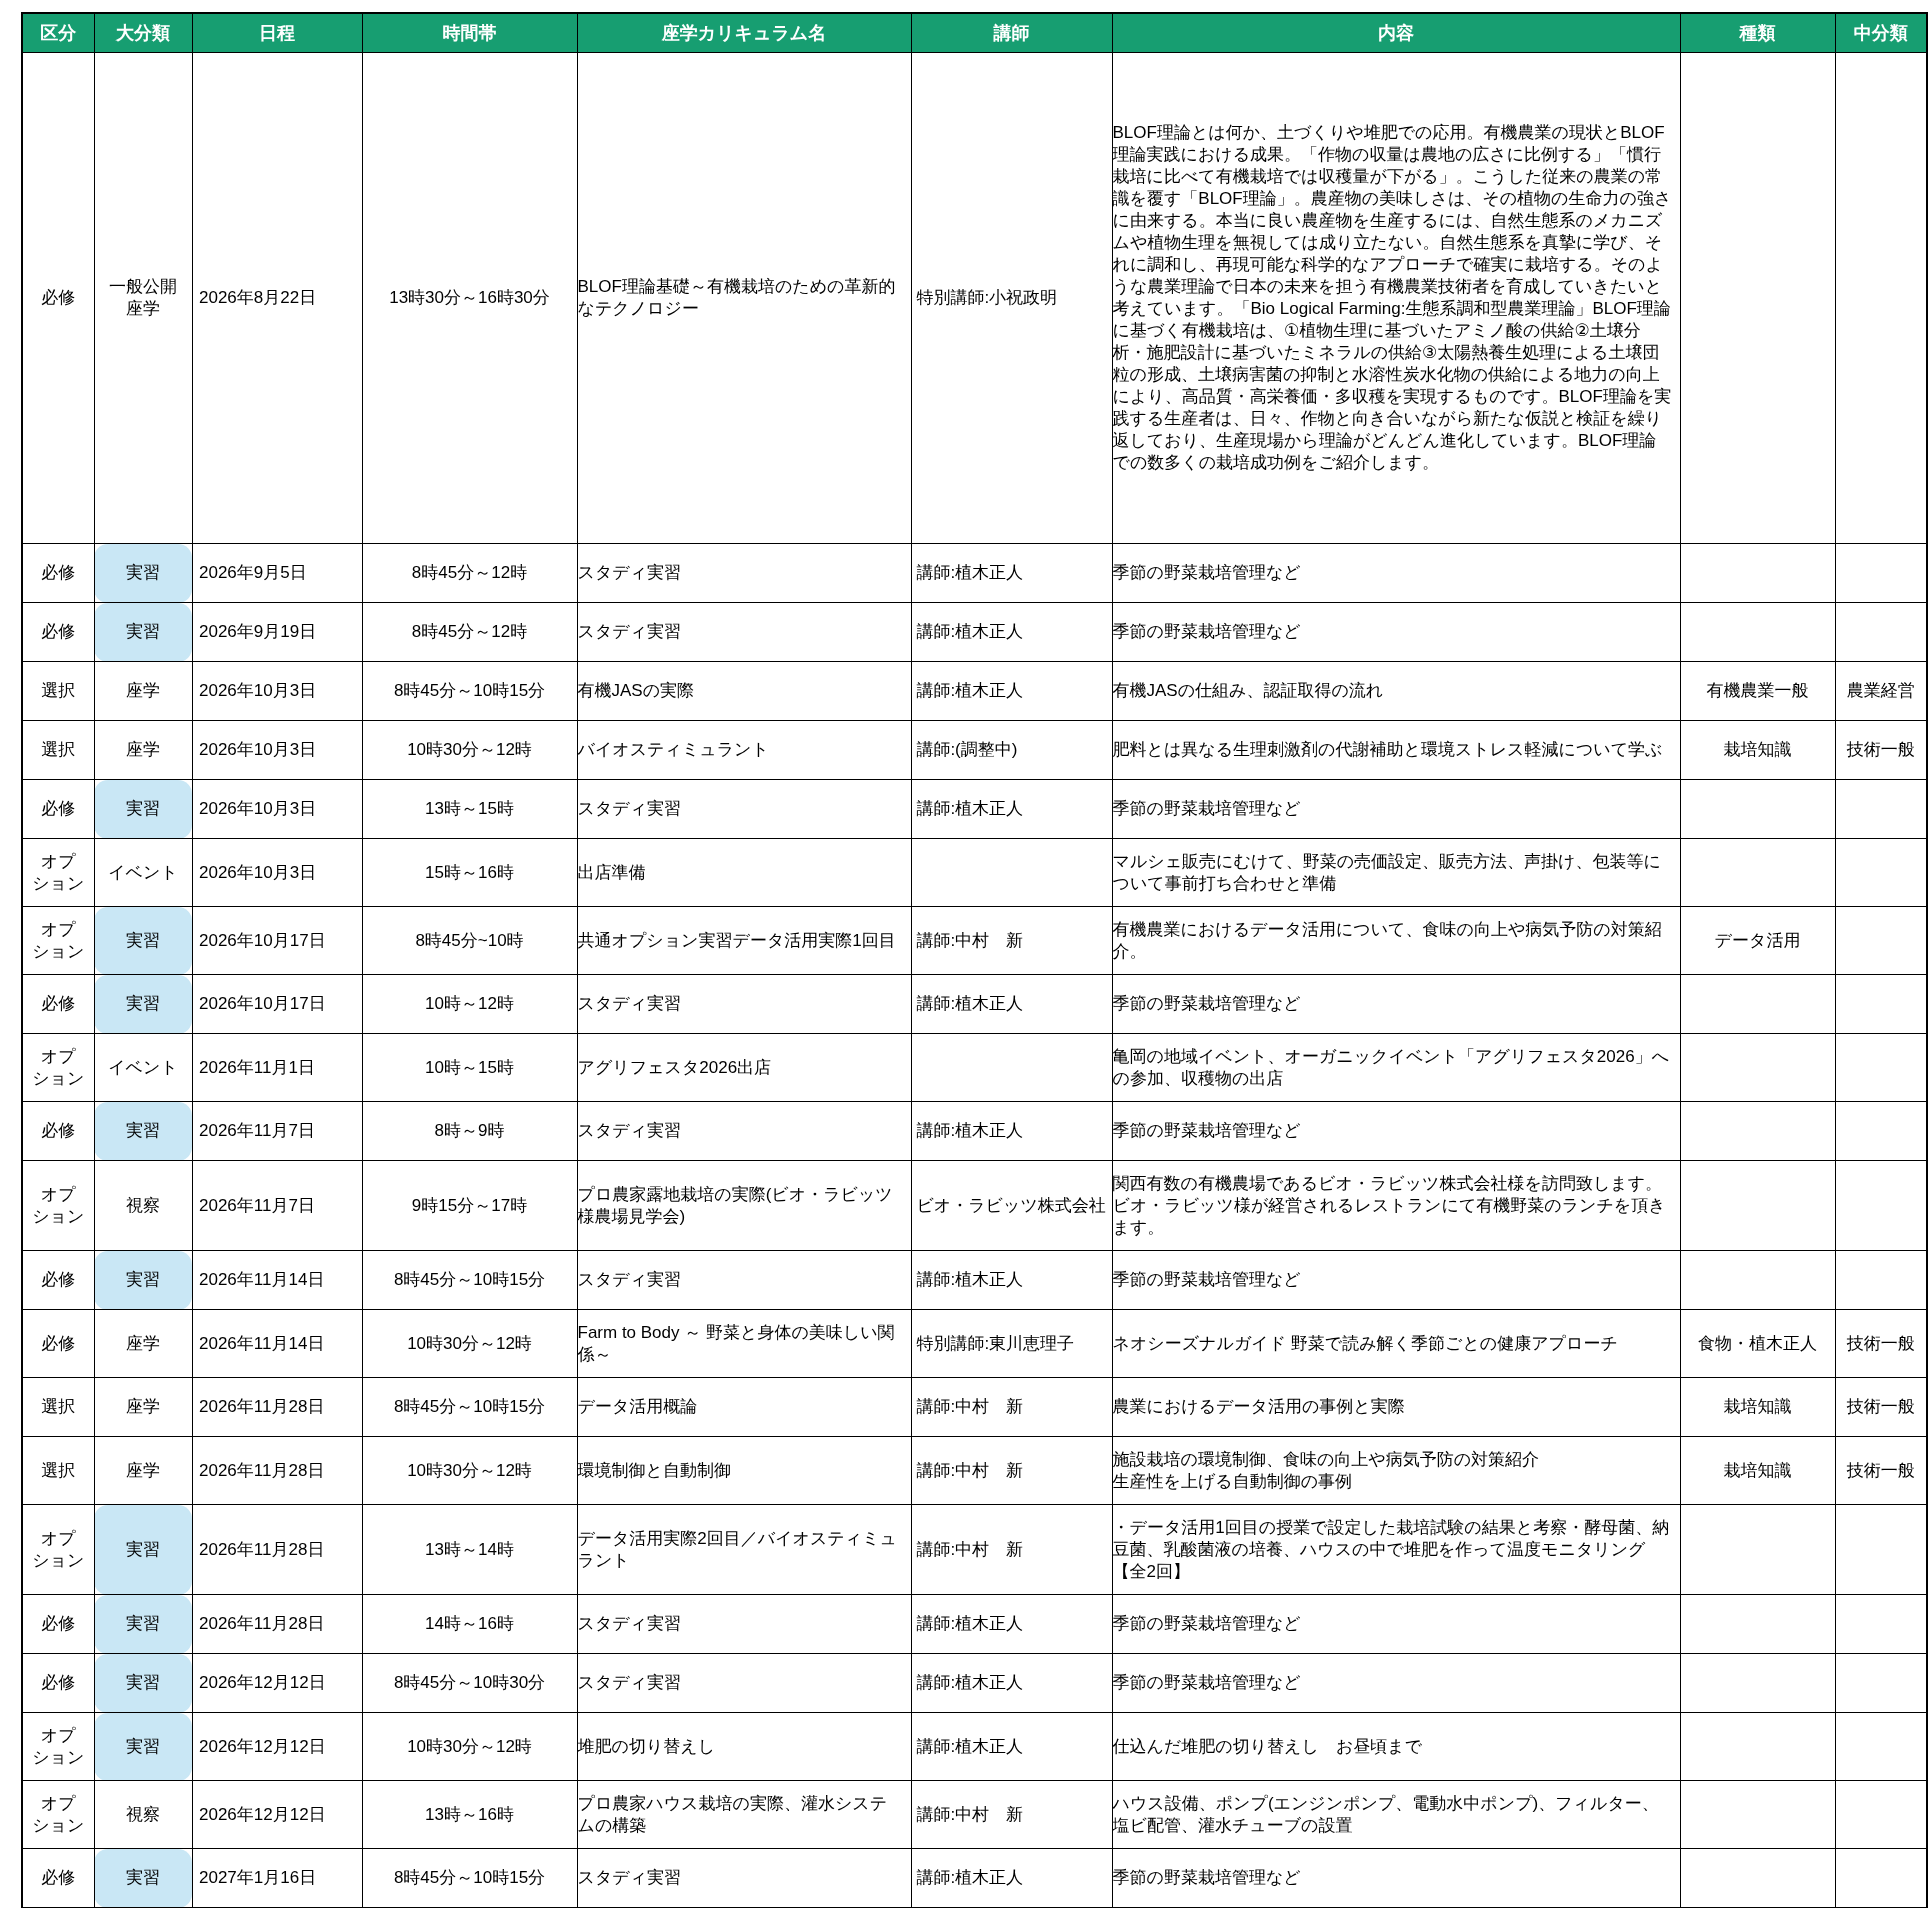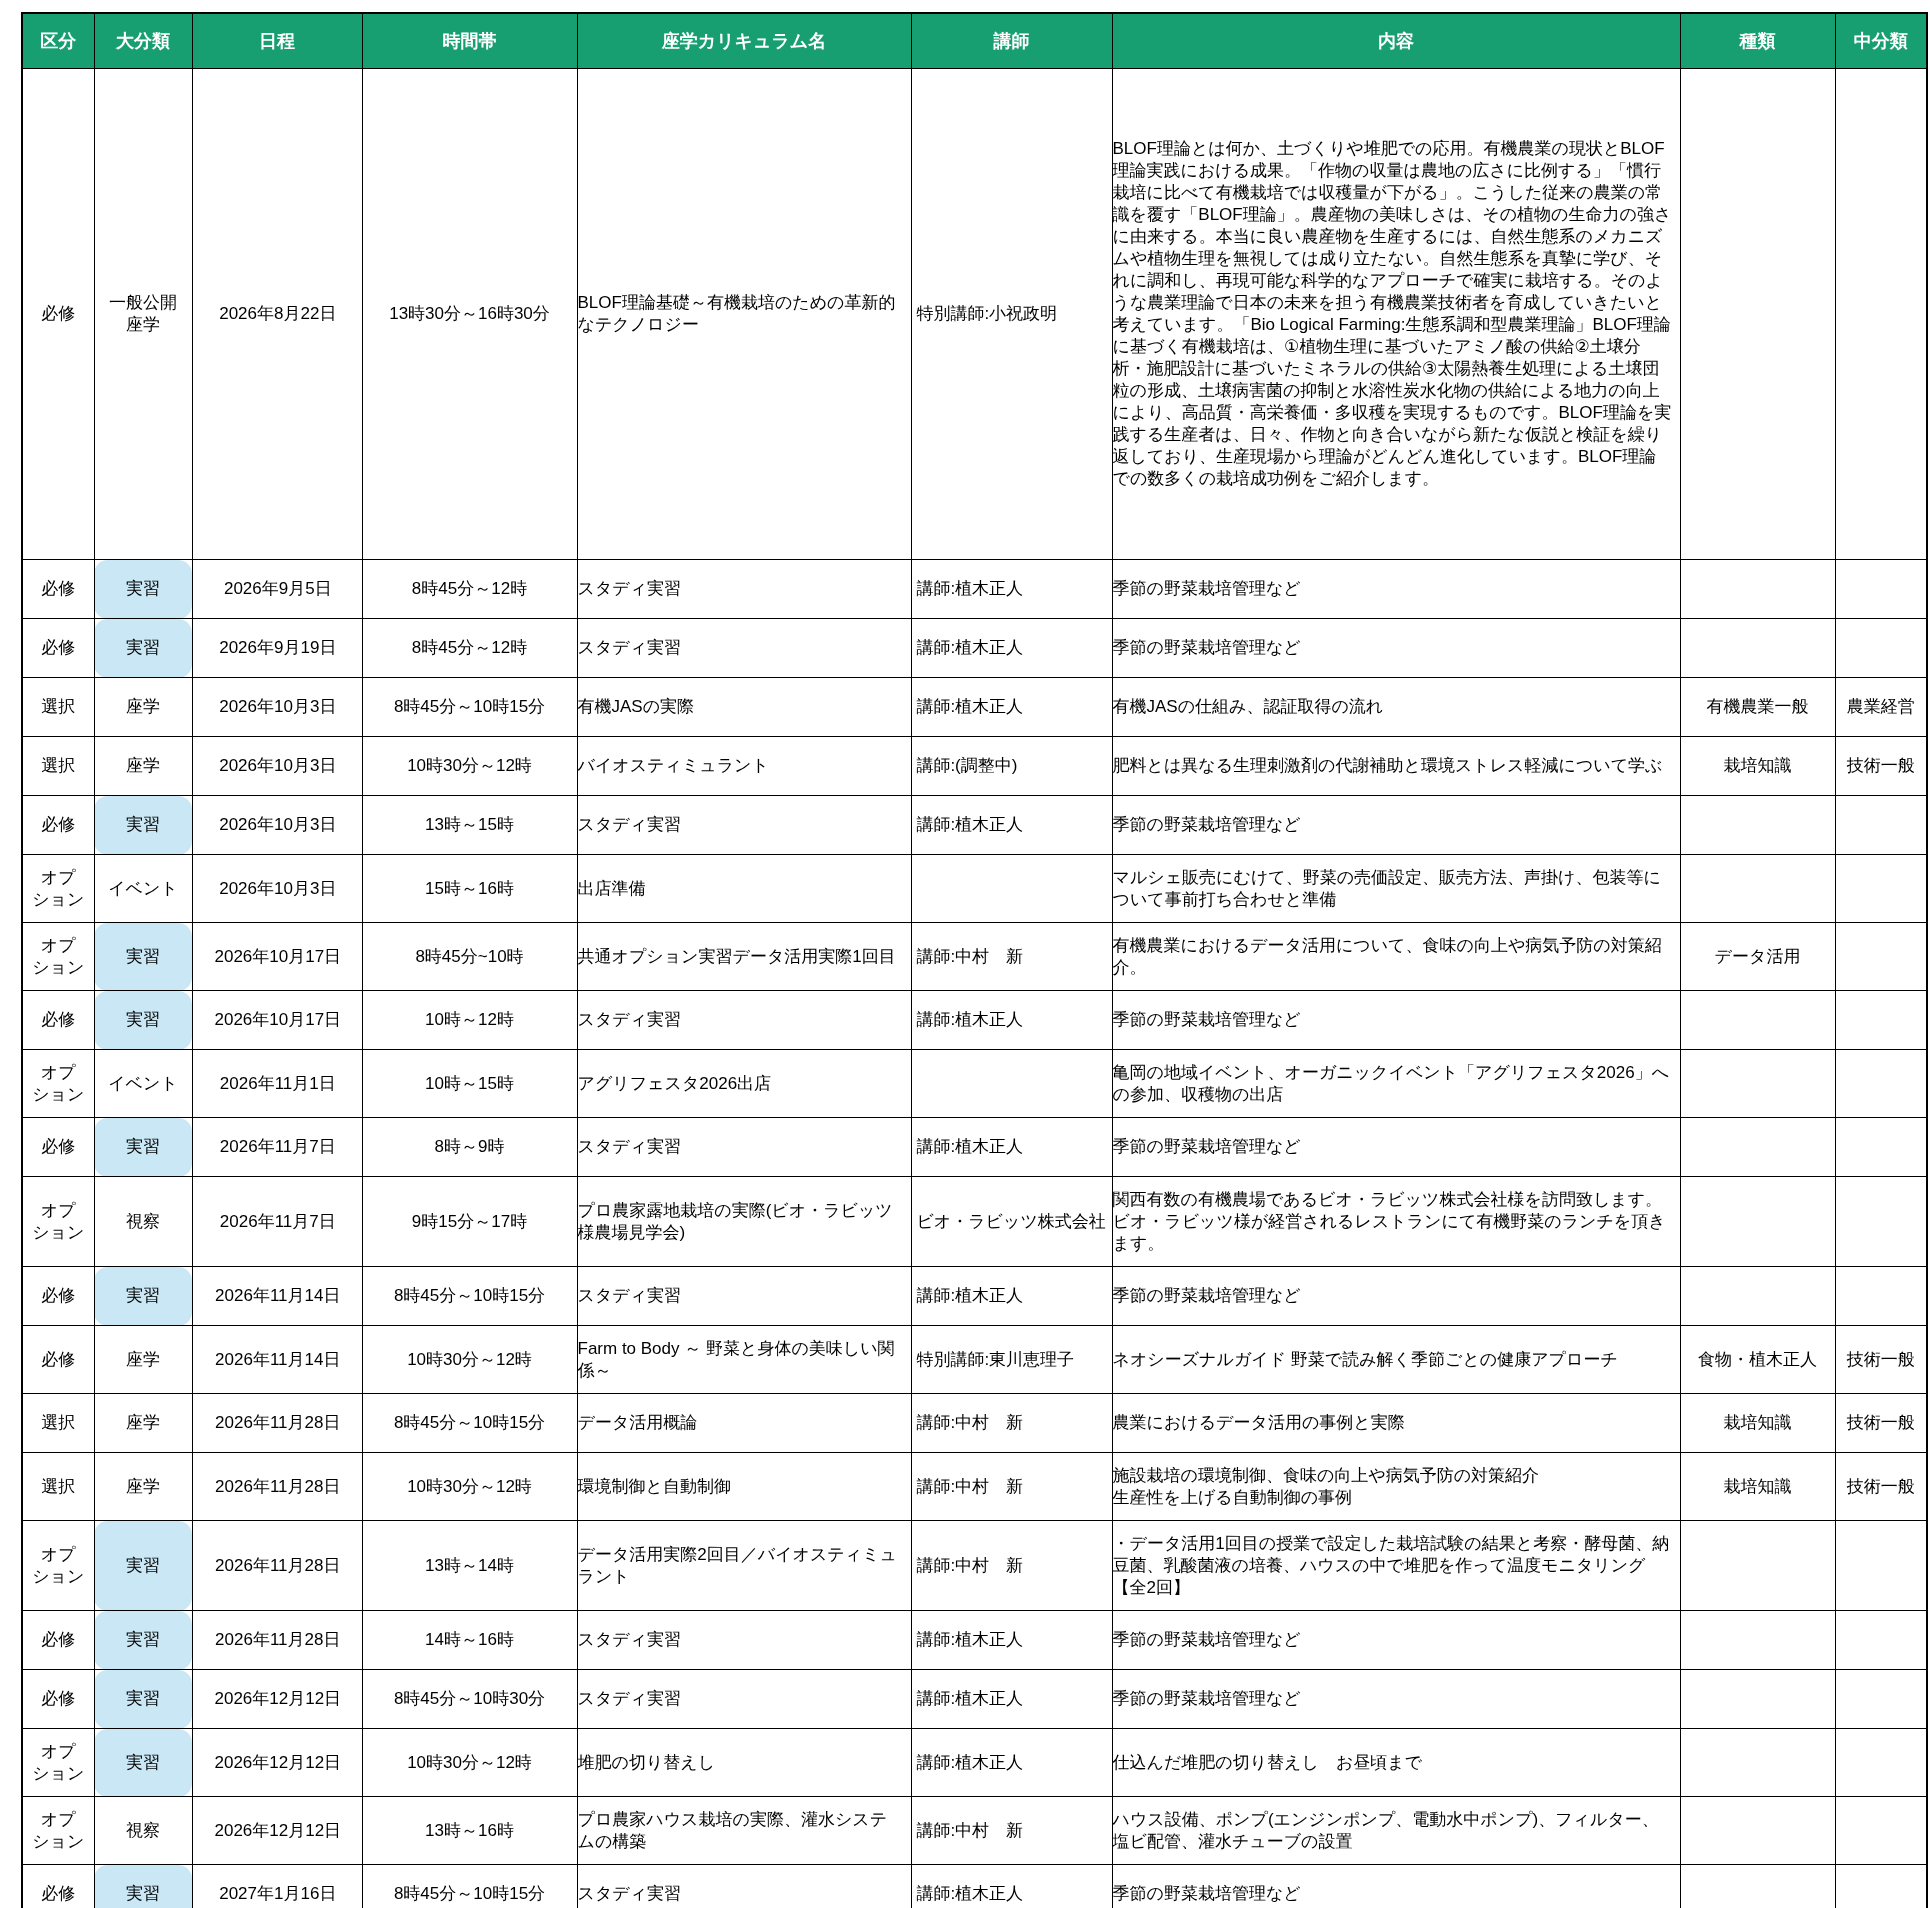--- a/index.html
+++ b/index.html
@@ -18,21 +18,21 @@
     table-layout:fixed;
     width:1907px;
     margin:11.5px 0 0 21px;
     border:2.5px solid var(--border-color,#000);
   }
   th,td{
     border:1.6px solid var(--border-color,#000);
     box-sizing:border-box;
     overflow:hidden;
   }
-  thead tr{height:56px;}
+  thead tr{height:40px;}
   thead th{
     background:var(--header-bg,#179E71);
     color:var(--header-fg,#ffffff);
     font-size:18px;
     font-weight:bold;
     text-align:center;
     vertical-align:middle;
     padding:1.6px 3.3px;
   }
   tbody tr{height:59px;}
@@ -52,21 +52,21 @@
   col.w-date{width:170px;}
   col.w-time{width:215px;}
   col.w-curriculum{width:334px;}
   col.w-lecturer{width:201px;}
   col.w-content{width:568px;}
   col.w-type{width:155px;}
   col.w-chubunrui{width:92px;}
   
   td.col-kubun,td.col-daibunrui,td.col-time,td.col-type,td.col-chubunrui{text-align:center;}
   td.col-date,td.col-curriculum,td.col-lecturer,td.col-content{text-align:left;}
-  td.col-date{padding-left:6.5px;text-align:center;}
+  td.col-date{padding-left:6.5px;}
   td.col-curriculum,td.col-content{padding-left:0;padding-right:6.5px;}
   td.hl{background:var(--hl-bg,#C9E7F5);border-radius:14px;}
 </style>
 </head>
 <body>
 
 <table class="schedule">
   <colgroup>
     <col class="w-kubun">
       <col class="w-daibunrui">

